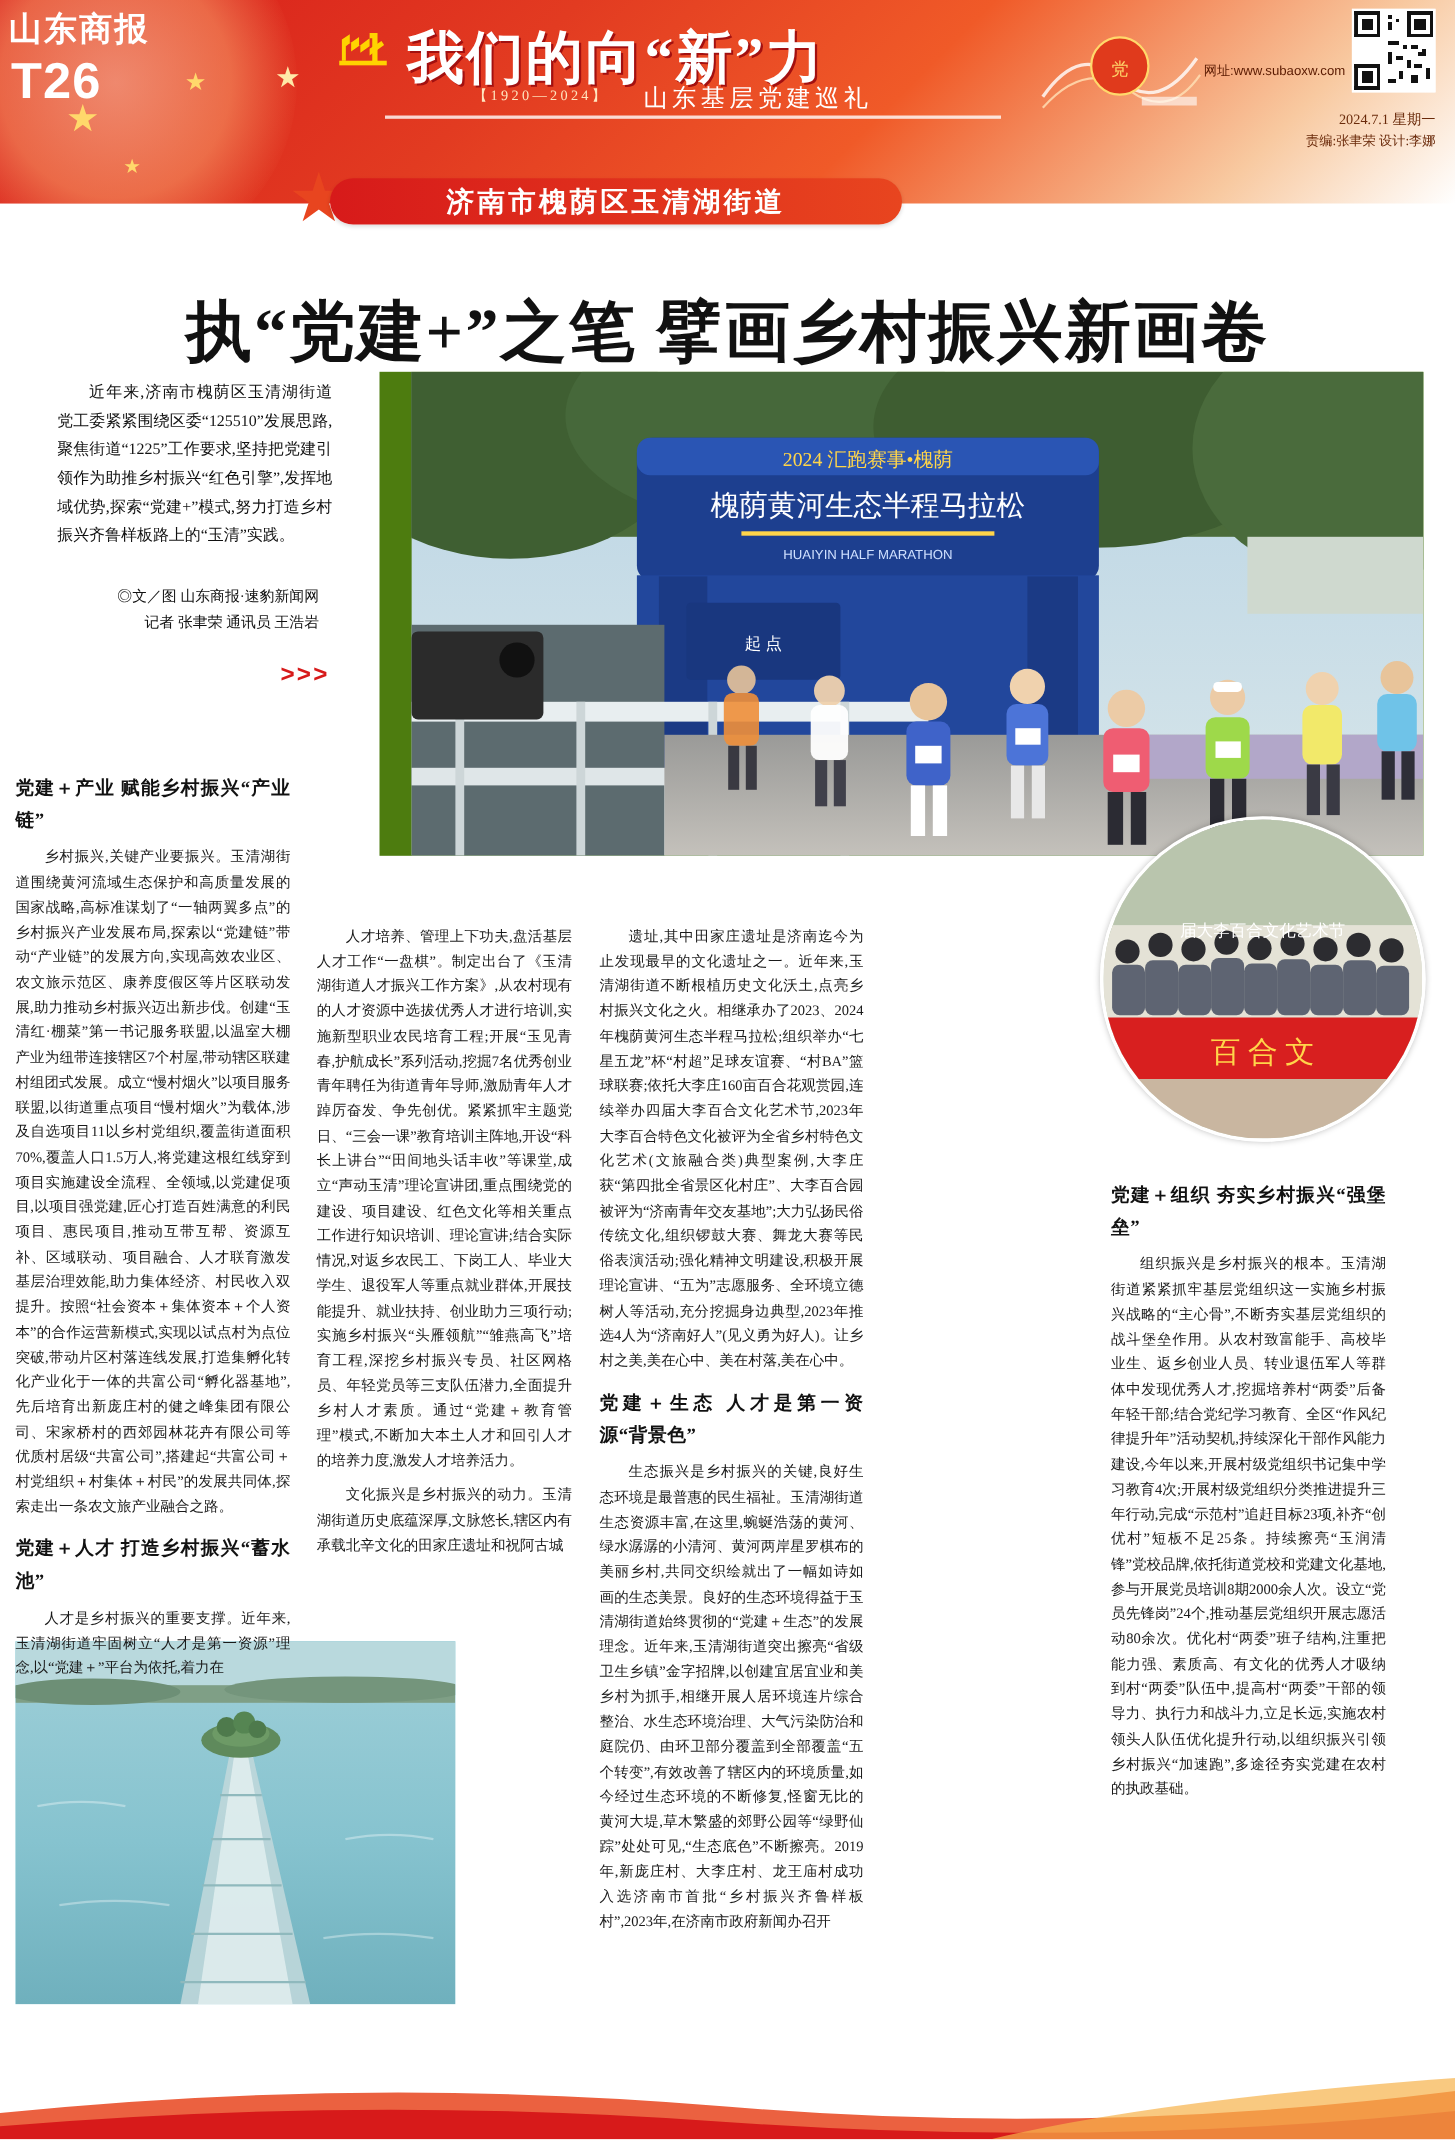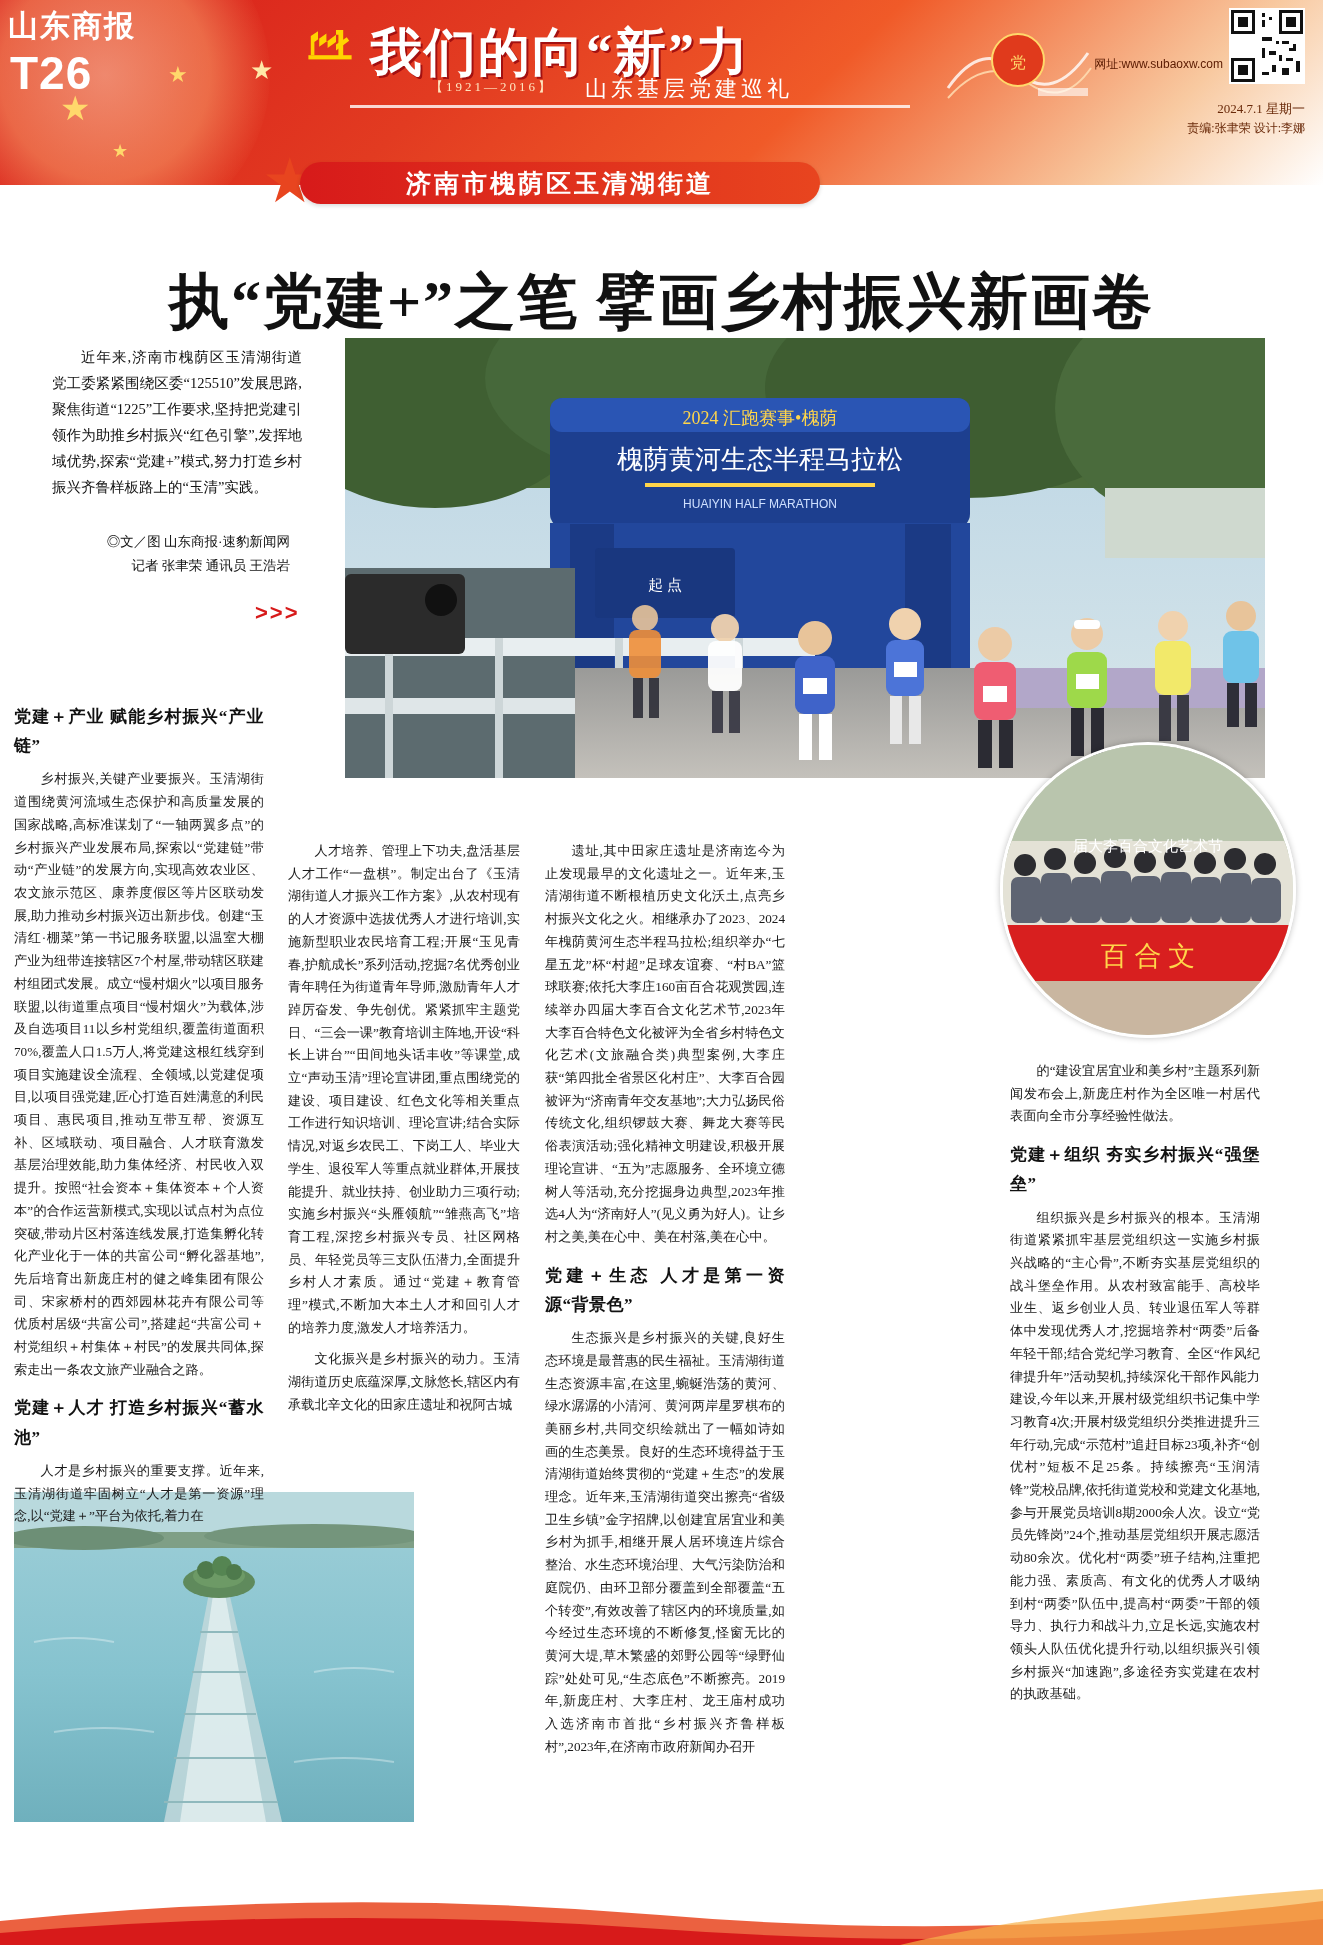--- a/index.html
+++ b/index.html
@@ -97,20 +97,21 @@
     color:#111;text-align:right;
   }
   .arrows{
     position:absolute;left:255px;top:600px;font-size:22px;color:#d71a1a;font-weight:bold;
     letter-spacing:2px;font-family:"Liberation Sans", sans-serif;
   }
   
   .photo-main{
     position:absolute;left:345px;top:338px;width:920px;height:440px;overflow:hidden;
     background:#4d7c0f;
+    padding-left:29px;
   }
   .photo-round{
     position:absolute;left:1000px;top:742px;width:290px;height:290px;border-radius:50%;
     overflow:hidden;border:3px solid #ffffff;box-shadow:0 0 6px rgba(0,0,0,.25);
   }
   .photo-lake{
     position:absolute;left:14px;top:1492px;width:400px;height:330px;overflow:hidden;
     background:#9fd3dd;
   }
   
@@ -133,21 +134,21 @@
 
   <svg class="mh-emblem" viewBox="0 0 100 100">
     <g fill="#ffd300">
       <path d="M18 62 L18 30 L30 22 L30 36 L44 26 L44 40 L60 28 L60 44 L78 32 L82 38 L60 54 L60 40 L46 50 L46 38 L32 48 L32 34 L24 40 L24 62 Z"></path>
       <rect x="14" y="62" width="72" height="7"></rect>
       <path d="M60 20 L72 20 L72 66 L64 66 L64 28 L60 28 Z"></path>
     </g>
   </svg>
 
   <div class="mh-title">我们的向“新”力</div>
-  <div class="mh-years">【1921—2016】</div>
+  <div class="mh-years">【1920—2024】</div>
   <div class="mh-sub">山东基层党建巡礼</div>
   <div class="mh-wave"></div>
 
   <svg class="mh-right-deco" viewBox="0 0 150 90">
     <path d="M5 70 Q40 20 75 55 Q110 85 145 35" stroke="#ffffff" stroke-width="3" fill="none" opacity=".8"></path>
     <path d="M5 80 Q45 35 85 65 Q120 90 148 50" stroke="#ffe2b8" stroke-width="2" fill="none" opacity=".8"></path>
     <circle cx="75" cy="42" r="26" fill="#e03a1c" stroke="#ffd86b" stroke-width="2"></circle>
     <text x="75" y="50" font-size="16" fill="#ffd86b" text-anchor="middle" font-family="Liberation Serif, serif">党</text>
     <path d="M95 70 h50 v8 h-50z" fill="#ffffff" opacity=".6"></path>
   </svg>
@@ -405,21 +406,20 @@
 <div class="col" id="col-2" style="left:288px;top:840px;width:232px;">
     <p>人才培养、管理上下功夫,盘活基层人才工作“一盘棋”。制定出台了《玉清湖街道人才振兴工作方案》,从农村现有的人才资源中选拔优秀人才进行培训,实施新型职业农民培育工程;开展“玉见青春,护航成长”系列活动,挖掘7名优秀创业青年聘任为街道青年导师,激励青年人才踔厉奋发、争先创优。紧紧抓牢主题党日、“三会一课”教育培训主阵地,开设“科长上讲台”“田间地头话丰收”等课堂,成立“声动玉清”理论宣讲团,重点围绕党的建设、项目建设、红色文化等相关重点工作进行知识培训、理论宣讲;结合实际情况,对返乡农民工、下岗工人、毕业大学生、退役军人等重点就业群体,开展技能提升、就业扶持、创业助力三项行动;实施乡村振兴“头雁领航”“雏燕高飞”培育工程,深挖乡村振兴专员、社区网格员、年轻党员等三支队伍潜力,全面提升乡村人才素质。通过“党建＋教育管理”模式,不断加大本土人才和回引人才的培养力度,激发人才培养活力。</p>
     <p>文化振兴是乡村振兴的动力。玉清湖街道历史底蕴深厚,文脉悠长,辖区内有承载北辛文化的田家庄遗址和祝阿古城</p>
   </div>
 <div class="col" id="col-3" style="left:545px;top:840px;width:240px;">
     <p>遗址,其中田家庄遗址是济南迄今为止发现最早的文化遗址之一。近年来,玉清湖街道不断根植历史文化沃土,点亮乡村振兴文化之火。相继承办了2023、2024年槐荫黄河生态半程马拉松;组织举办“七星五龙”杯“村超”足球友谊赛、“村BA”篮球联赛;依托大李庄160亩百合花观赏园,连续举办四届大李百合文化艺术节,2023年大李百合特色文化被评为全省乡村特色文化艺术(文旅融合类)典型案例,大李庄获“第四批全省景区化村庄”、大李百合园被评为“济南青年交友基地”;大力弘扬民俗传统文化,组织锣鼓大赛、舞龙大赛等民俗表演活动;强化精神文明建设,积极开展理论宣讲、“五为”志愿服务、全环境立德树人等活动,充分挖掘身边典型,2023年推选4人为“济南好人”(见义勇为好人)。让乡村之美,美在心中、美在村落,美在心中。</p>
     <div class="sec-h">党建＋生态 人才是第一资源“背景色”</div>
     <p>生态振兴是乡村振兴的关键,良好生态环境是最普惠的民生福祉。玉清湖街道生态资源丰富,在这里,蜿蜒浩荡的黄河、绿水潺潺的小清河、黄河两岸星罗棋布的美丽乡村,共同交织绘就出了一幅如诗如画的生态美景。良好的生态环境得益于玉清湖街道始终贯彻的“党建＋生态”的发展理念。近年来,玉清湖街道突出擦亮“省级卫生乡镇”金字招牌,以创建宜居宜业和美乡村为抓手,相继开展人居环境连片综合整治、水生态环境治理、大气污染防治和庭院仍、由环卫部分覆盖到全部覆盖“五个转变”,有效改善了辖区内的环境质量,如今经过生态环境的不断修复,怪窗无比的黄河大堤,草木繁盛的郊野公园等“绿野仙踪”处处可见,“生态底色”不断擦亮。2019年,新庞庄村、大李庄村、龙王庙村成功入选济南市首批“乡村振兴齐鲁样板村”,2023年,在济南市政府新闻办召开</p>
   </div>
 <div class="col" id="col-4" style="left:1010px;top:1060px;width:250px;">
-    <p>的“建设宜居宜业和美乡村”主题系列新闻发布会上,新庞庄村作为全区唯一村居代表面向全市分享经验性做法。</p>
     <div class="sec-h">党建＋组织 夯实乡村振兴“强堡垒”</div>
     <p>组织振兴是乡村振兴的根本。玉清湖街道紧紧抓牢基层党组织这一实施乡村振兴战略的“主心骨”,不断夯实基层党组织的战斗堡垒作用。从农村致富能手、高校毕业生、返乡创业人员、转业退伍军人等群体中发现优秀人才,挖掘培养村“两委”后备年轻干部;结合党纪学习教育、全区“作风纪律提升年”活动契机,持续深化干部作风能力建设,今年以来,开展村级党组织书记集中学习教育4次;开展村级党组织分类推进提升三年行动,完成“示范村”追赶目标23项,补齐“创优村”短板不足25条。持续擦亮“玉润清锋”党校品牌,依托街道党校和党建文化基地,参与开展党员培训8期2000余人次。设立“党员先锋岗”24个,推动基层党组织开展志愿活动80余次。优化村“两委”班子结构,注重把能力强、素质高、有文化的优秀人才吸纳到村“两委”队伍中,提高村“两委”干部的领导力、执行力和战斗力,立足长远,实施农村领头人队伍优化提升行动,以组织振兴引领乡村振兴“加速跑”,多途径夯实党建在农村的执政基础。</p>
   </div>
 
 <div class="bottom-wave">
   <svg viewBox="0 0 1323 70" width="1323" height="70" preserveAspectRatio="none">
     <path d="M0 70 L0 46 Q330 12 660 40 Q990 68 1323 26 L1323 70 Z" fill="#e8451f" opacity=".85"></path>
     <path d="M0 70 L0 58 Q330 30 660 54 Q990 78 1323 44 L1323 70 Z" fill="#d71a1a"></path>
     <path d="M900 70 Q1050 34 1323 14 L1323 70 Z" fill="#f6b24a" opacity=".7"></path>
   </svg>

